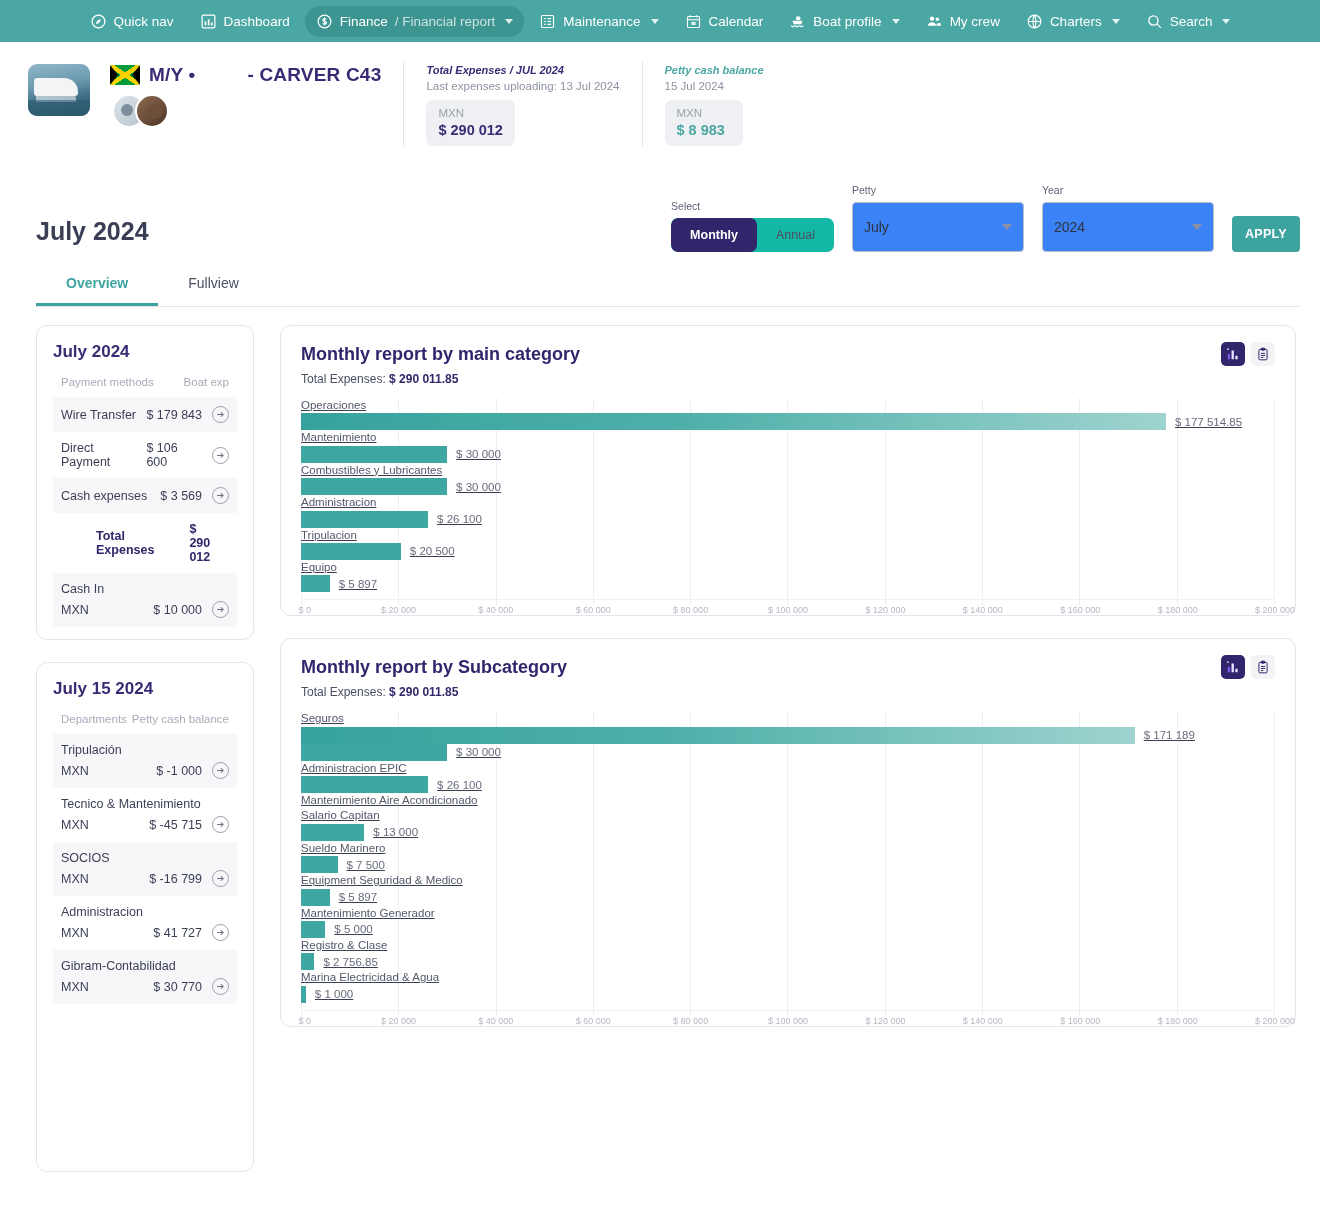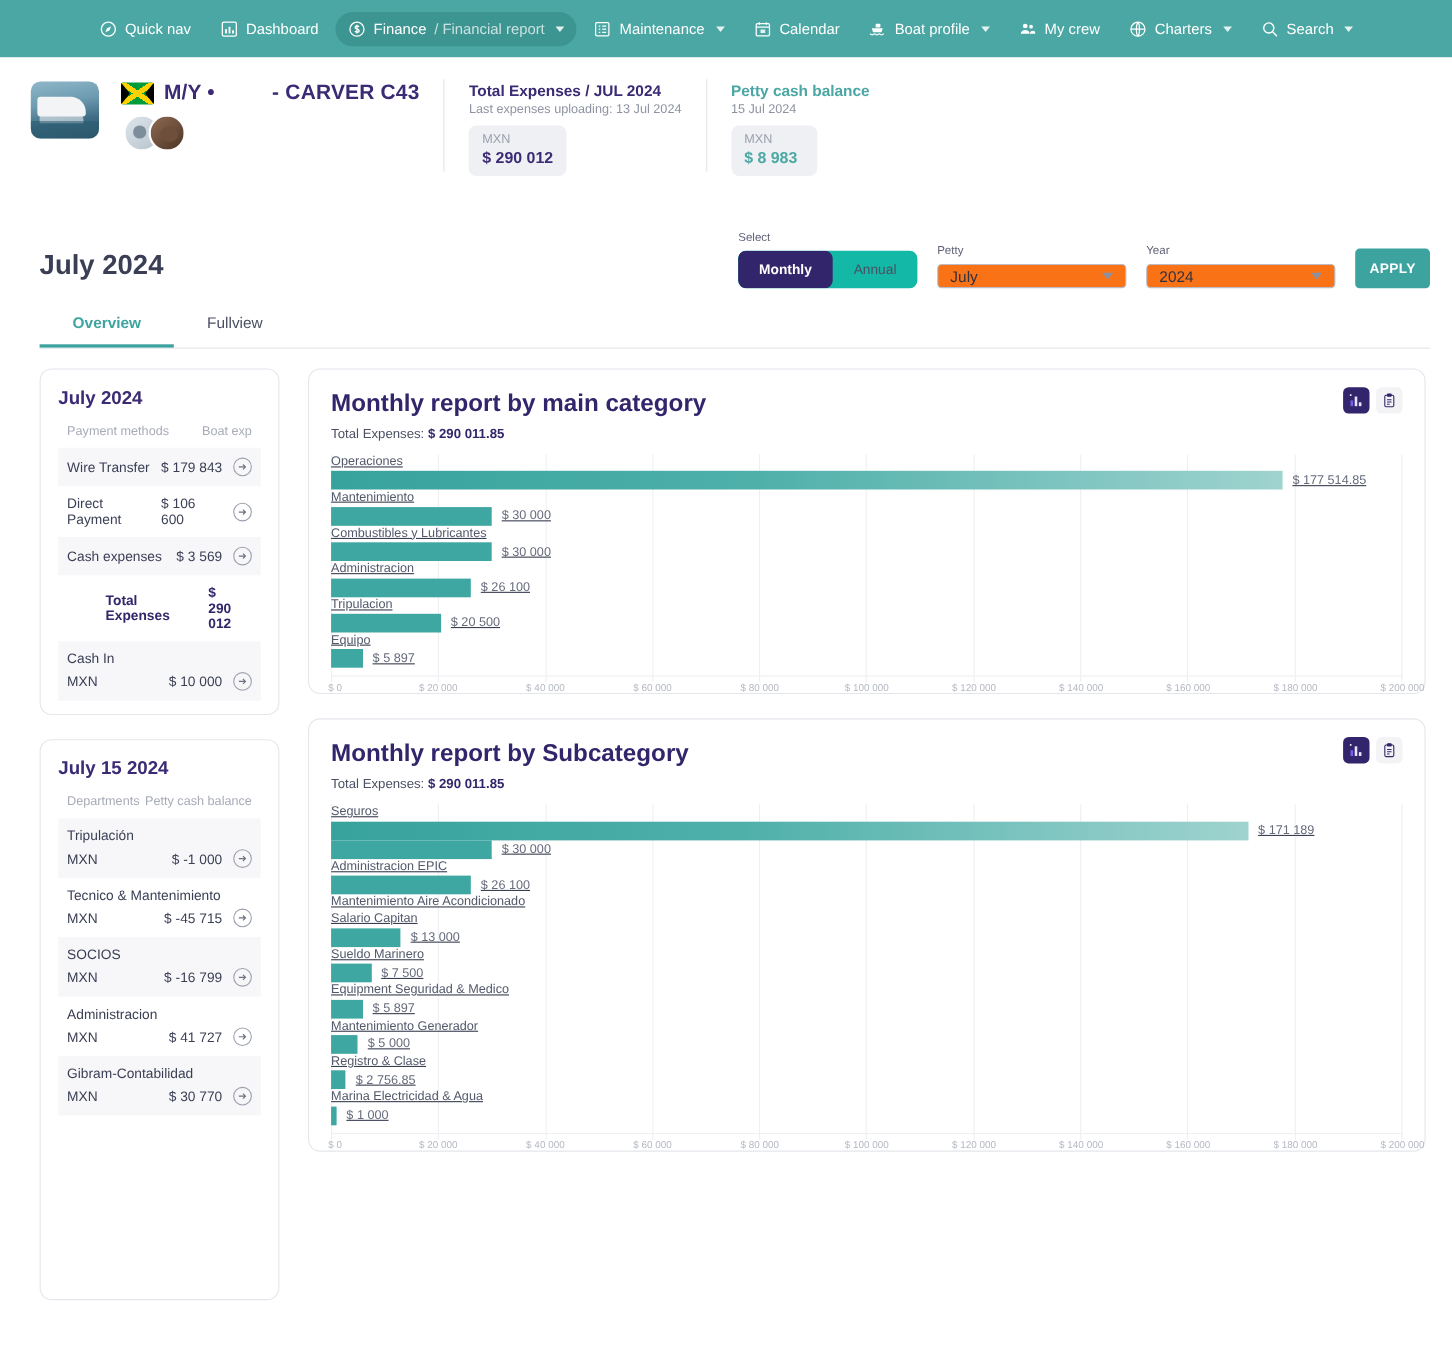--- a/index.html
+++ b/index.html
@@ -7,21 +7,21 @@
   body {
     width:1320px; height:1228px;
     background:#ffffff;
     font-family:"Liberation Sans", sans-serif;
     color:#3b3f51;
     overflow:hidden;
   }
 
   
   .topnav {
-    height:52px; background:#4aa7a3;
+    height:42px; background:#4aa7a3;
     display:flex; align-items:center; justify-content:center;
     gap:4px; color:#ffffff;
   }
   .nav-item {
     display:flex; align-items:center; gap:7px;
     padding:7px 11px; border-radius:18px;
     font-size:13.5px; white-space:nowrap; cursor:pointer;
   }
   .nav-item.active { background:#3d9591; }
   .nav-ico { display:flex; align-items:center; justify-content:center; width:17px; height:17px; }
@@ -78,21 +78,21 @@
     background:#b9c6d0;overflow:hidden;position:relative;
   }
   .avatar + .avatar { margin-left:-11px; }
   .avatar-1 { background:linear-gradient(140deg,#dfe6ec,#b7c3cd); }
   .avatar-1:after{content:"";position:absolute;left:7px;top:8px;width:12px;height:12px;border-radius:50%;background:#7d8d9b;}
   .avatar-2 { background:linear-gradient(140deg,#8d6a52,#4e3526); }
   .avatar-2:after{content:"";position:absolute;left:9px;top:9px;width:16px;height:14px;border-radius:50% 50% 45% 45%;background:#6d4f3c;}
 
   .hdr-divider { width:1px; background:#e2e5ea; align-self:stretch; margin:6px 0 0 22px; }
   .kpi { padding:8px 0 0 22px; }
-  .kpi-title { font-size:14px; font-weight:bold; color:#3b2a74; }
+  .kpi-title { font-size:11px; font-weight:bold; color:#3b2a74;font-style:italic; }
   .kpi-title.teal { color:#4aa7a3; }
   .kpi-sub { font-size:11.5px; color:#8d93a1; margin-top:4px; }
   .kpi-box {
     margin-top:8px; background:#eff0f3; border-radius:7px;
     padding:6px 12px 8px 12px; display:inline-block; min-width:78px;
   }
   .kpi-cur { font-size:11.5px; color:#9aa0ad; line-height:1.35; }
   .kpi-val { font-size:14.5px; font-weight:bold; color:#3b2a74; white-space:nowrap; }
   .kpi-val.teal { color:#4aa7a3; }
 
@@ -102,22 +102,22 @@
   .filters { margin-left:auto; display:flex; align-items:flex-end; gap:18px; }
   .fgroup { display:flex; flex-direction:column; }
   .flabel { font-size:10.5px; color:#5e6276; margin-bottom:6px; }
   .segbtns { display:flex; background:#14b8a6; border-radius:7px; padding:0; overflow:hidden; }
   .segbtn {
     padding:10px 19px; font-size:12.5px; color:#4b4f63; cursor:pointer;
     border-radius:7px; background:transparent;
   }
   .segbtn.active { background:#33256b; color:#ffffff; font-weight:bold; }
   .sel {
-    width:172px; height:22px; border:1px solid #b9bcc6; border-radius:4px;
-    background:#f97316; display:flex; align-items:center; padding:0 11px;
+    width:172px; height:50px; border:1px solid #b9bcc6; border-radius:4px;
+    background:#3b82f6; display:flex; align-items:center; padding:0 11px;
     font-size:14px; color:#2f3240; cursor:pointer;
   }
   .sel .caret {
     margin-left:auto; width:0;height:0;
     border-left:5px solid transparent;border-right:5px solid transparent;
     border-top:6px solid #8c90a0;
   }
   .apply-btn {
     background:#3da39f;color:#fff;font-size:12.5px;font-weight:bold;
     padding:11px 13px;border-radius:4px;cursor:pointer;letter-spacing:.3px;
@@ -154,21 +154,21 @@
   .go svg { width:9px;height:9px; display:block; }
   .go-spacer { width:17px; margin-left:10px; flex:0 0 auto; }
   .grp { }
   .grp.alt { background:#f7f7f9; }
   .grp-name { font-size:12.5px; color:#3b3f55; padding:9px 8px 2px 8px; }
   .grp-row { display:flex; align-items:center; padding:3px 8px 9px 8px; font-size:12.5px; color:#3b3f55; }
   .grp-row .val { margin-left:auto; }
 
   
   .chart-card { padding:18px 20px 10px 20px; margin-bottom:22px; position:relative; }
-  .chart-title { font-size:22px; font-weight:bold; color:#33256b; }
+  .chart-title { font-size:18px; font-weight:bold; color:#33256b; }
   .chart-sub { font-size:12px; color:#4b4f63; margin-top:7px; }
   .chart-sub b { color:#33256b; }
   .chart-tools { position:absolute; right:20px; top:16px; display:flex; gap:6px; }
   .tool {
     width:24px;height:24px;border-radius:5px;display:flex;align-items:center;justify-content:center;cursor:pointer;
     background:#f3f3f6;
   }
   .tool.active { background:#33256b; }
   .tool svg { width:14px;height:14px;display:block; }
 

